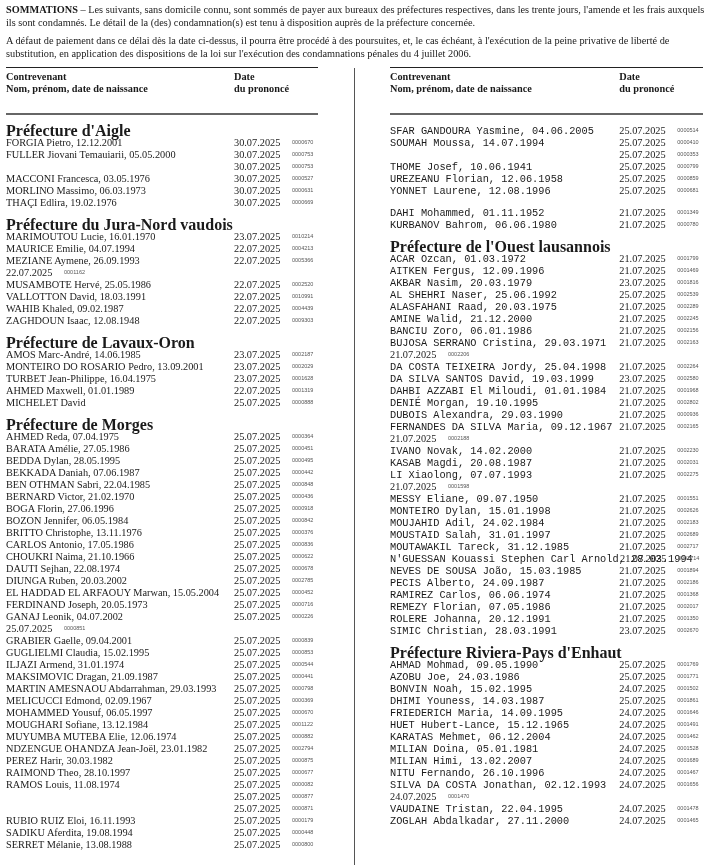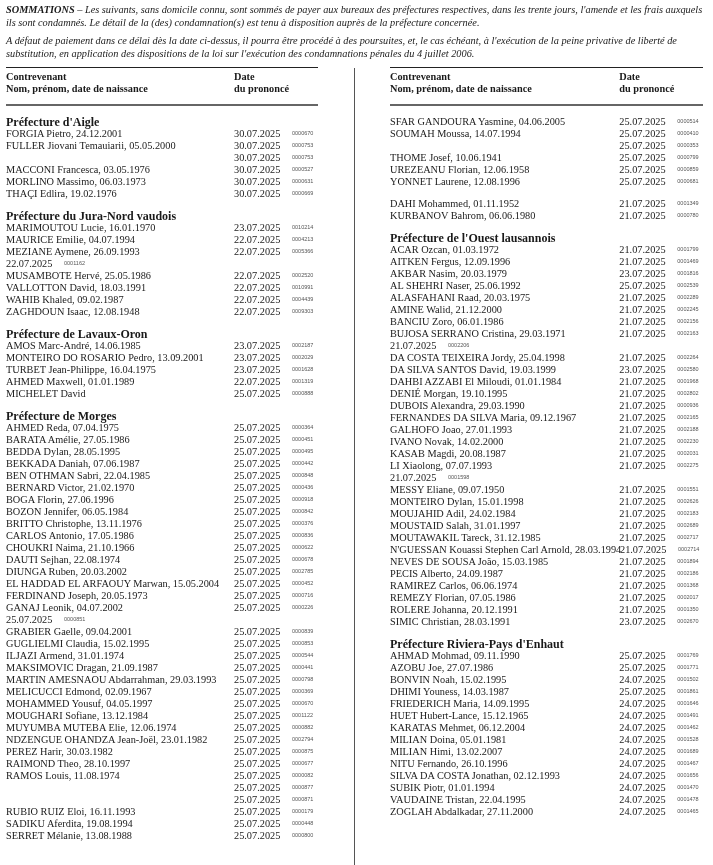--- a/index.html
+++ b/index.html
@@ -18,21 +18,20 @@
     .intro {
       position: absolute;
       left: 6px;
       top: 3px;
       width: 700px;
       font-size: 10.3px;
       line-height: 13px;
     }
     .intro p {
       margin: 0 0 5px 0;
-      font-style: italic;
     }
     .intro .lead {
       font-weight: bold;
     }
     .col {
       position: absolute;
       top: 67px;
       width: 312px;
     }
     .col.left { left: 6px; }
@@ -41,36 +40,36 @@
       position: absolute;
       left: 354px;
       top: 68px;
       width: 1px;
       height: 797px;
       background: #555;
     }
     .thead {
       border-top: 1.5px solid #222;
       border-bottom: 2px solid #666;
-      padding: 3px 0 9px 0;
+      padding: 3px 0 18px 0;
       display: flex;
       font-weight: bold;
       font-size: 10.3px;
       line-height: 11.5px;
       height: 24px;
     }
     .thead .h-name { width: 228px; }
     .thead .h-date { width: 84px; }
     .section {
       margin-top: 10px;
     }
     .section.first { margin-top: 10px; }
     .sec-title {
       font-weight: bold;
-      font-size: 12px;
+      font-size: 16px;
       line-height: 12px;
       height: 12px;
     }
     .row {
       display: flex;
       font-size: 10.3px;
       line-height: 12px;
       min-height: 12px;
     }
     .row .name {
@@ -90,21 +89,21 @@
       width: 55px;
       white-space: nowrap;
     }
     .row .d .ref {
       font-family: "Liberation Sans", "DejaVu Sans", sans-serif;
       font-size: 5.5px;
       color: #555;
       padding-left: 3px;
       line-height: 10px;
     }
-    .col.right .row .name { width: 230px; }
+    .col.right .row .name { width: 230px; font-family: Liberation Mono, monospace; }
     .col.right .thead .h-name { width: 230px; }
   </style>
 </head>
 <body>
 
 <div class="intro">
   <p><span class="lead">SOMMATIONS</span><span> – Les suivants, sans domicile connu, sont sommés de payer aux bureaux des préfectures respectives, dans les trente jours, l'amende et les frais auxquels ils sont condamnés. Le détail de la (des) condamnation(s) est tenu à disposition auprès de la préfecture concernée.</span></p>
   <p>A défaut de paiement dans ce délai dès la date ci-dessus, il pourra être procédé à des poursuites, et, le cas échéant, à l'exécution de la peine privative de liberté de substitution, en application des dispositions de la loi sur l'exécution des condamnations pénales du 4 juillet 2006.</p>
 </div>
 
@@ -118,21 +117,21 @@
     </div>
     <div class="h-date">
       <div>Date</div>
       <div>du prononcé</div>
     </div>
   </div>
   <div class="sections">
       <div class="section first">
         <div class="sec-title">Préfecture d'Aigle</div>
         <div class="row">
-          <div class="name">FORGIA Pietro, 24.12.2001</div>
+          <div class="name">FORGIA Pietro, 12.12.2001</div>
           <div class="dates">
             <div class="d">
               <span class="date">30.07.2025</span>
               <span class="ref">0000670</span>
             </div>
           </div>
         </div>
         <div class="row">
           <div class="name">FULLER Jiovani Temauiarii, 05.05.2000</div>
           <div class="dates">
@@ -498,21 +497,21 @@
         <div class="row">
           <div class="name">MELICUCCI Edmond, 02.09.1967</div>
           <div class="dates">
             <div class="d">
               <span class="date">25.07.2025</span>
               <span class="ref">0000369</span>
             </div>
           </div>
         </div>
         <div class="row">
-          <div class="name">MOHAMMED Yousuf, 04.05.1997</div>
+          <div class="name">MOHAMMED Yousuf, 06.05.1997</div>
           <div class="dates">
             <div class="d">
               <span class="date">25.07.2025</span>
               <span class="ref">0000670</span>
             </div>
           </div>
         </div>
         <div class="row">
           <div class="name">MOUGHARI Sofiane, 13.12.1984</div>
           <div class="dates">
@@ -819,21 +818,20 @@
         <div class="row">
           <div class="name">FERNANDES DA SILVA Maria, 09.12.1967</div>
           <div class="dates">
             <div class="d">
               <span class="date">21.07.2025</span>
               <span class="ref">0002165</span>
             </div>
           </div>
         </div>
         <div class="row">
-          <div class="name">GALHOFO Joao, 27.01.1993</div>
           <div class="dates">
             <div class="d">
               <span class="date">21.07.2025</span>
               <span class="ref">0002188</span>
             </div>
           </div>
         </div>
         <div class="row">
           <div class="name">IVANO Novak, 14.02.2000</div>
           <div class="dates">
@@ -974,30 +972,30 @@
             <div class="d">
               <span class="date">23.07.2025</span>
               <span class="ref">0002670</span>
             </div>
           </div>
         </div>
       </div>
       <div class="section">
         <div class="sec-title">Préfecture Riviera-Pays d'Enhaut</div>
         <div class="row">
-          <div class="name">AHMAD Mohmad, 09.11.1990</div>
+          <div class="name">AHMAD Mohmad, 09.05.1990</div>
           <div class="dates">
             <div class="d">
               <span class="date">25.07.2025</span>
               <span class="ref">0001769</span>
             </div>
           </div>
         </div>
         <div class="row">
-          <div class="name">AZOBU Joe, 27.07.1986</div>
+          <div class="name">AZOBU Joe, 24.03.1986</div>
           <div class="dates">
             <div class="d">
               <span class="date">25.07.2025</span>
               <span class="ref">0001771</span>
             </div>
           </div>
         </div>
         <div class="row">
           <div class="name">BONVIN Noah, 15.02.1995</div>
           <div class="dates">
@@ -1073,21 +1071,20 @@
         <div class="row">
           <div class="name">SILVA DA COSTA Jonathan, 02.12.1993</div>
           <div class="dates">
             <div class="d">
               <span class="date">24.07.2025</span>
               <span class="ref">0001656</span>
             </div>
           </div>
         </div>
         <div class="row">
-          <div class="name">SUBIK Piotr, 01.01.1994</div>
           <div class="dates">
             <div class="d">
               <span class="date">24.07.2025</span>
               <span class="ref">0001470</span>
             </div>
           </div>
         </div>
         <div class="row">
           <div class="name">VAUDAINE Tristan, 22.04.1995</div>
           <div class="dates">

